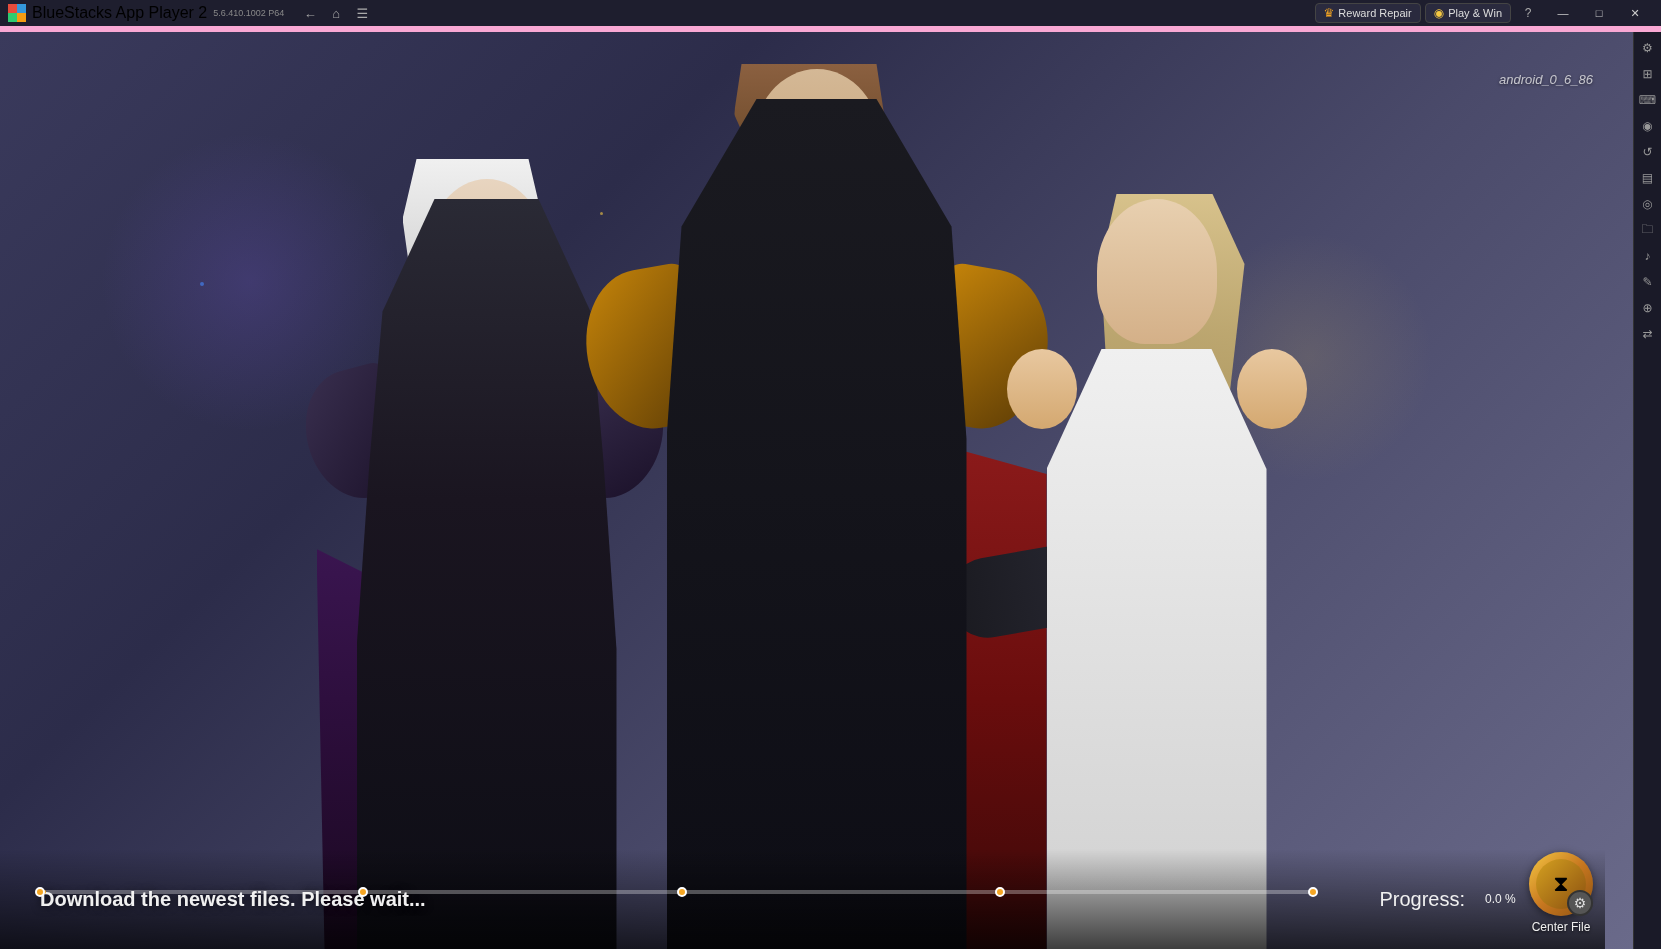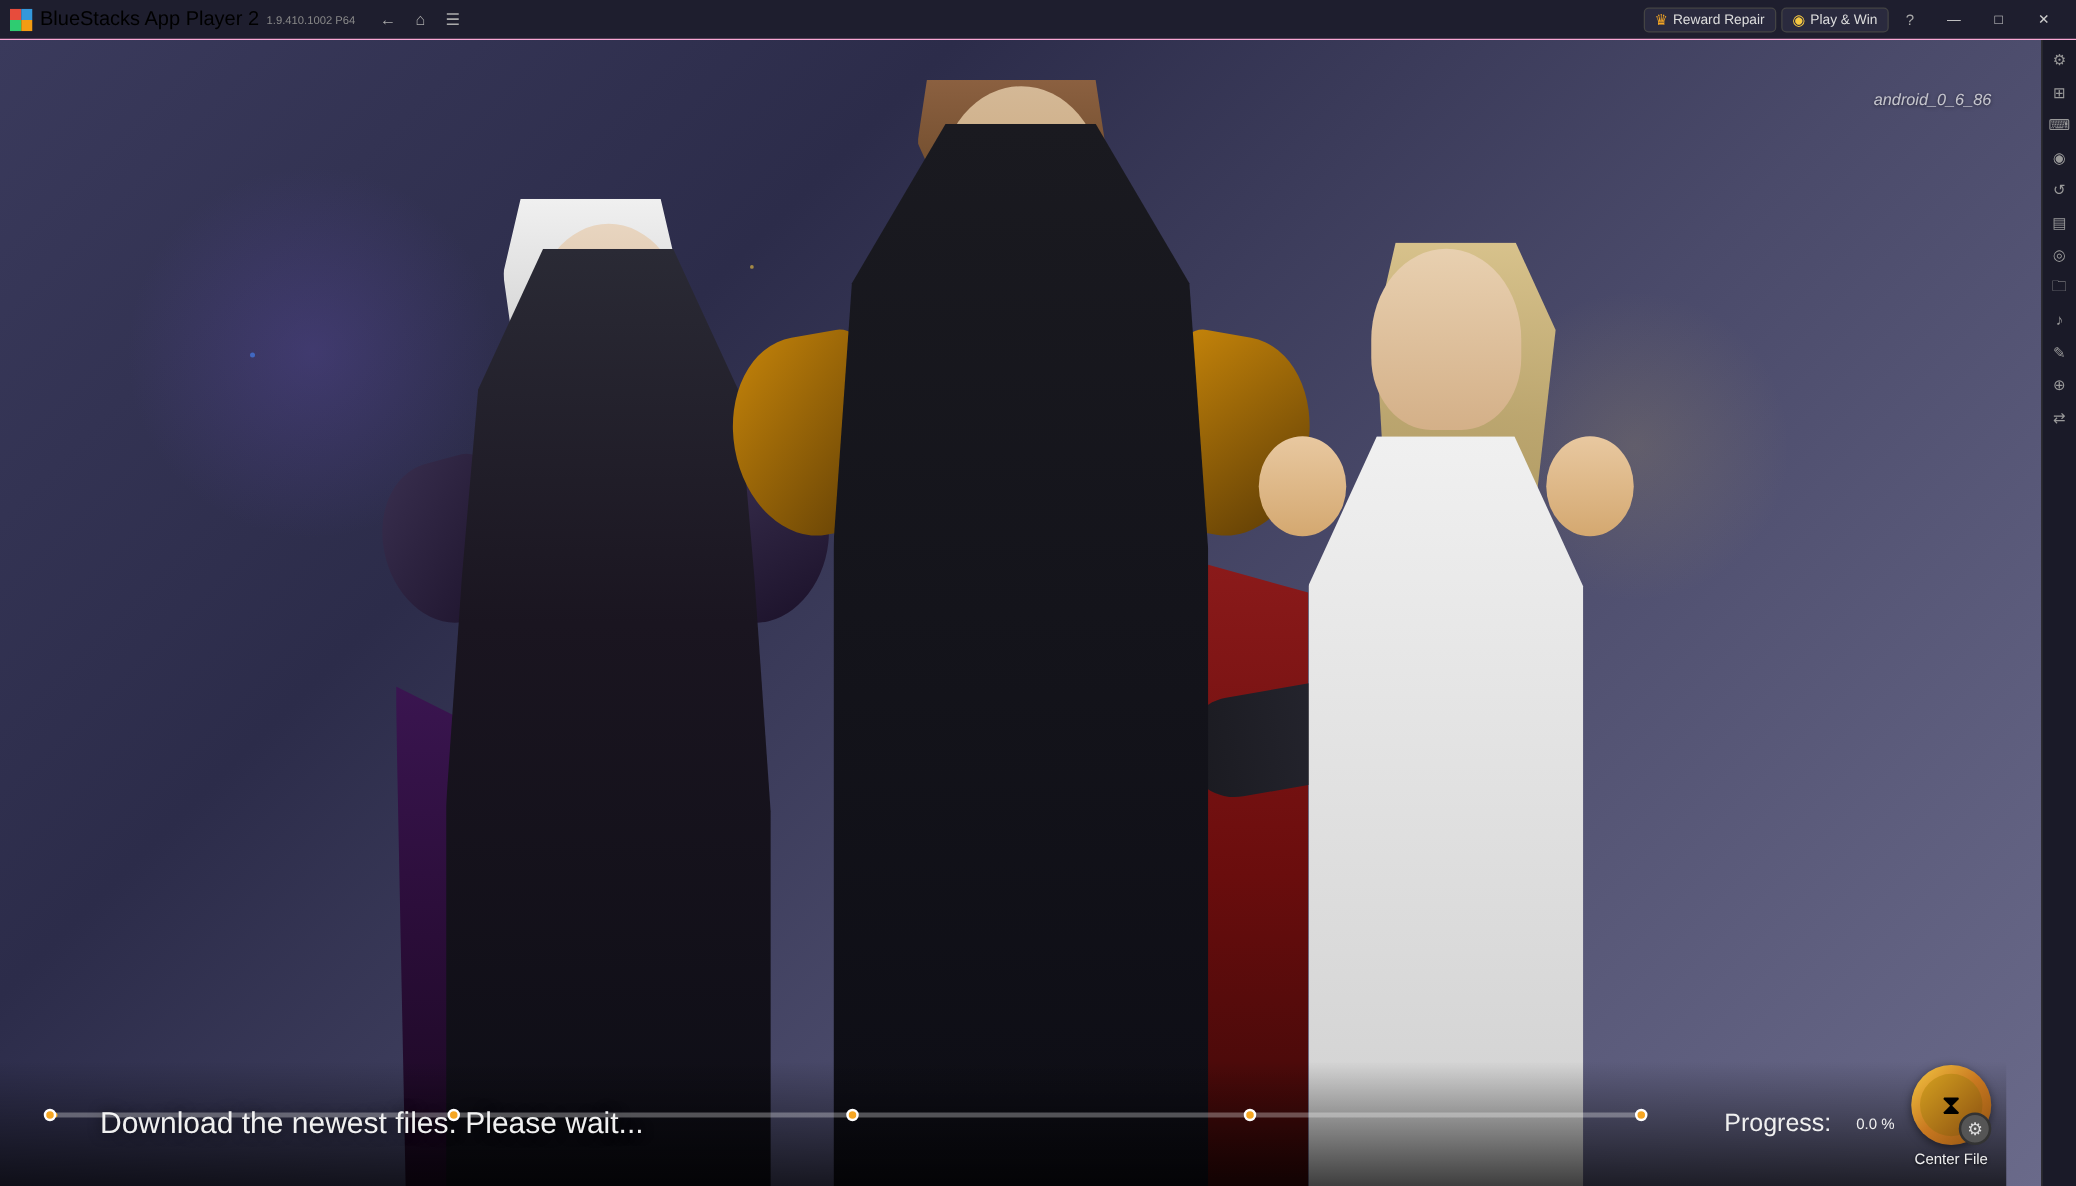--- a/index.html
+++ b/index.html
@@ -14,21 +14,21 @@
 
     
     #titlebar {
       position: absolute;
       top: 0; left: 0; right: 0;
       height: 32px;
       background: #1e1e2e;
       display: flex;
       align-items: center;
       z-index: 100;
-      border-bottom: 1px solid #f9a8d4;
+      border-bottom: 6px solid #f9a8d4;
     }
     #titlebar-logo {
       display: flex;
       align-items: center;
       padding: 0 8px;
       gap: 6px;
     }
     .logo-square {
       width: 18px;
       height: 18px;
@@ -452,24 +452,23 @@
       height: 100px;
       display: flex;
       align-items: center;
       justify-content: space-between;
       padding: 0 40px;
       background: linear-gradient(0deg, rgba(0,0,0,0.7) 0%, transparent 100%);
       z-index: 50;
     }
     #loading-text {
       color: #f0f0f0;
-      font-size: 24px;
-      font-weight: 400;
+      font-size: 20px;
+      font-weight: 700;
       text-shadow: 0 0 10px rgba(0,0,0,0.8);
-      margin-left: 40px;
     }
     #progress-section {
       display: flex;
       align-items: center;
       gap: 20px;
     }
     #progress-label {
       color: #f0f0f0;
       font-size: 20px;
       font-weight: 400;
@@ -627,21 +626,21 @@
   <div id="titlebar-logo">
     <div class="logo-square">
       <svg viewBox="0 0 18 18">
         <rect x="0" y="0" width="9" height="9" fill="#e74c3c"></rect>
         <rect x="9" y="0" width="9" height="9" fill="#3498db"></rect>
         <rect x="0" y="9" width="9" height="9" fill="#2ecc71"></rect>
         <rect x="9" y="9" width="9" height="9" fill="#f39c12"></rect>
       </svg>
     </div>
     <span>BlueStacks App Player 2</span>
-    <span style="font-size:9px;color:#888;">1.9.410.1002 P64</span>
+    <span style="font-size:9px;color:#888;">5.6.410.1002 P64</span>
   </div>
 
   <div id="titlebar-nav">
     <button class="nav-btn">←</button>
     <button class="nav-btn">⌂</button>
     <button class="nav-btn">☰</button>
   </div>
 
   <div id="titlebar-center">
     <button class="reward-btn">

